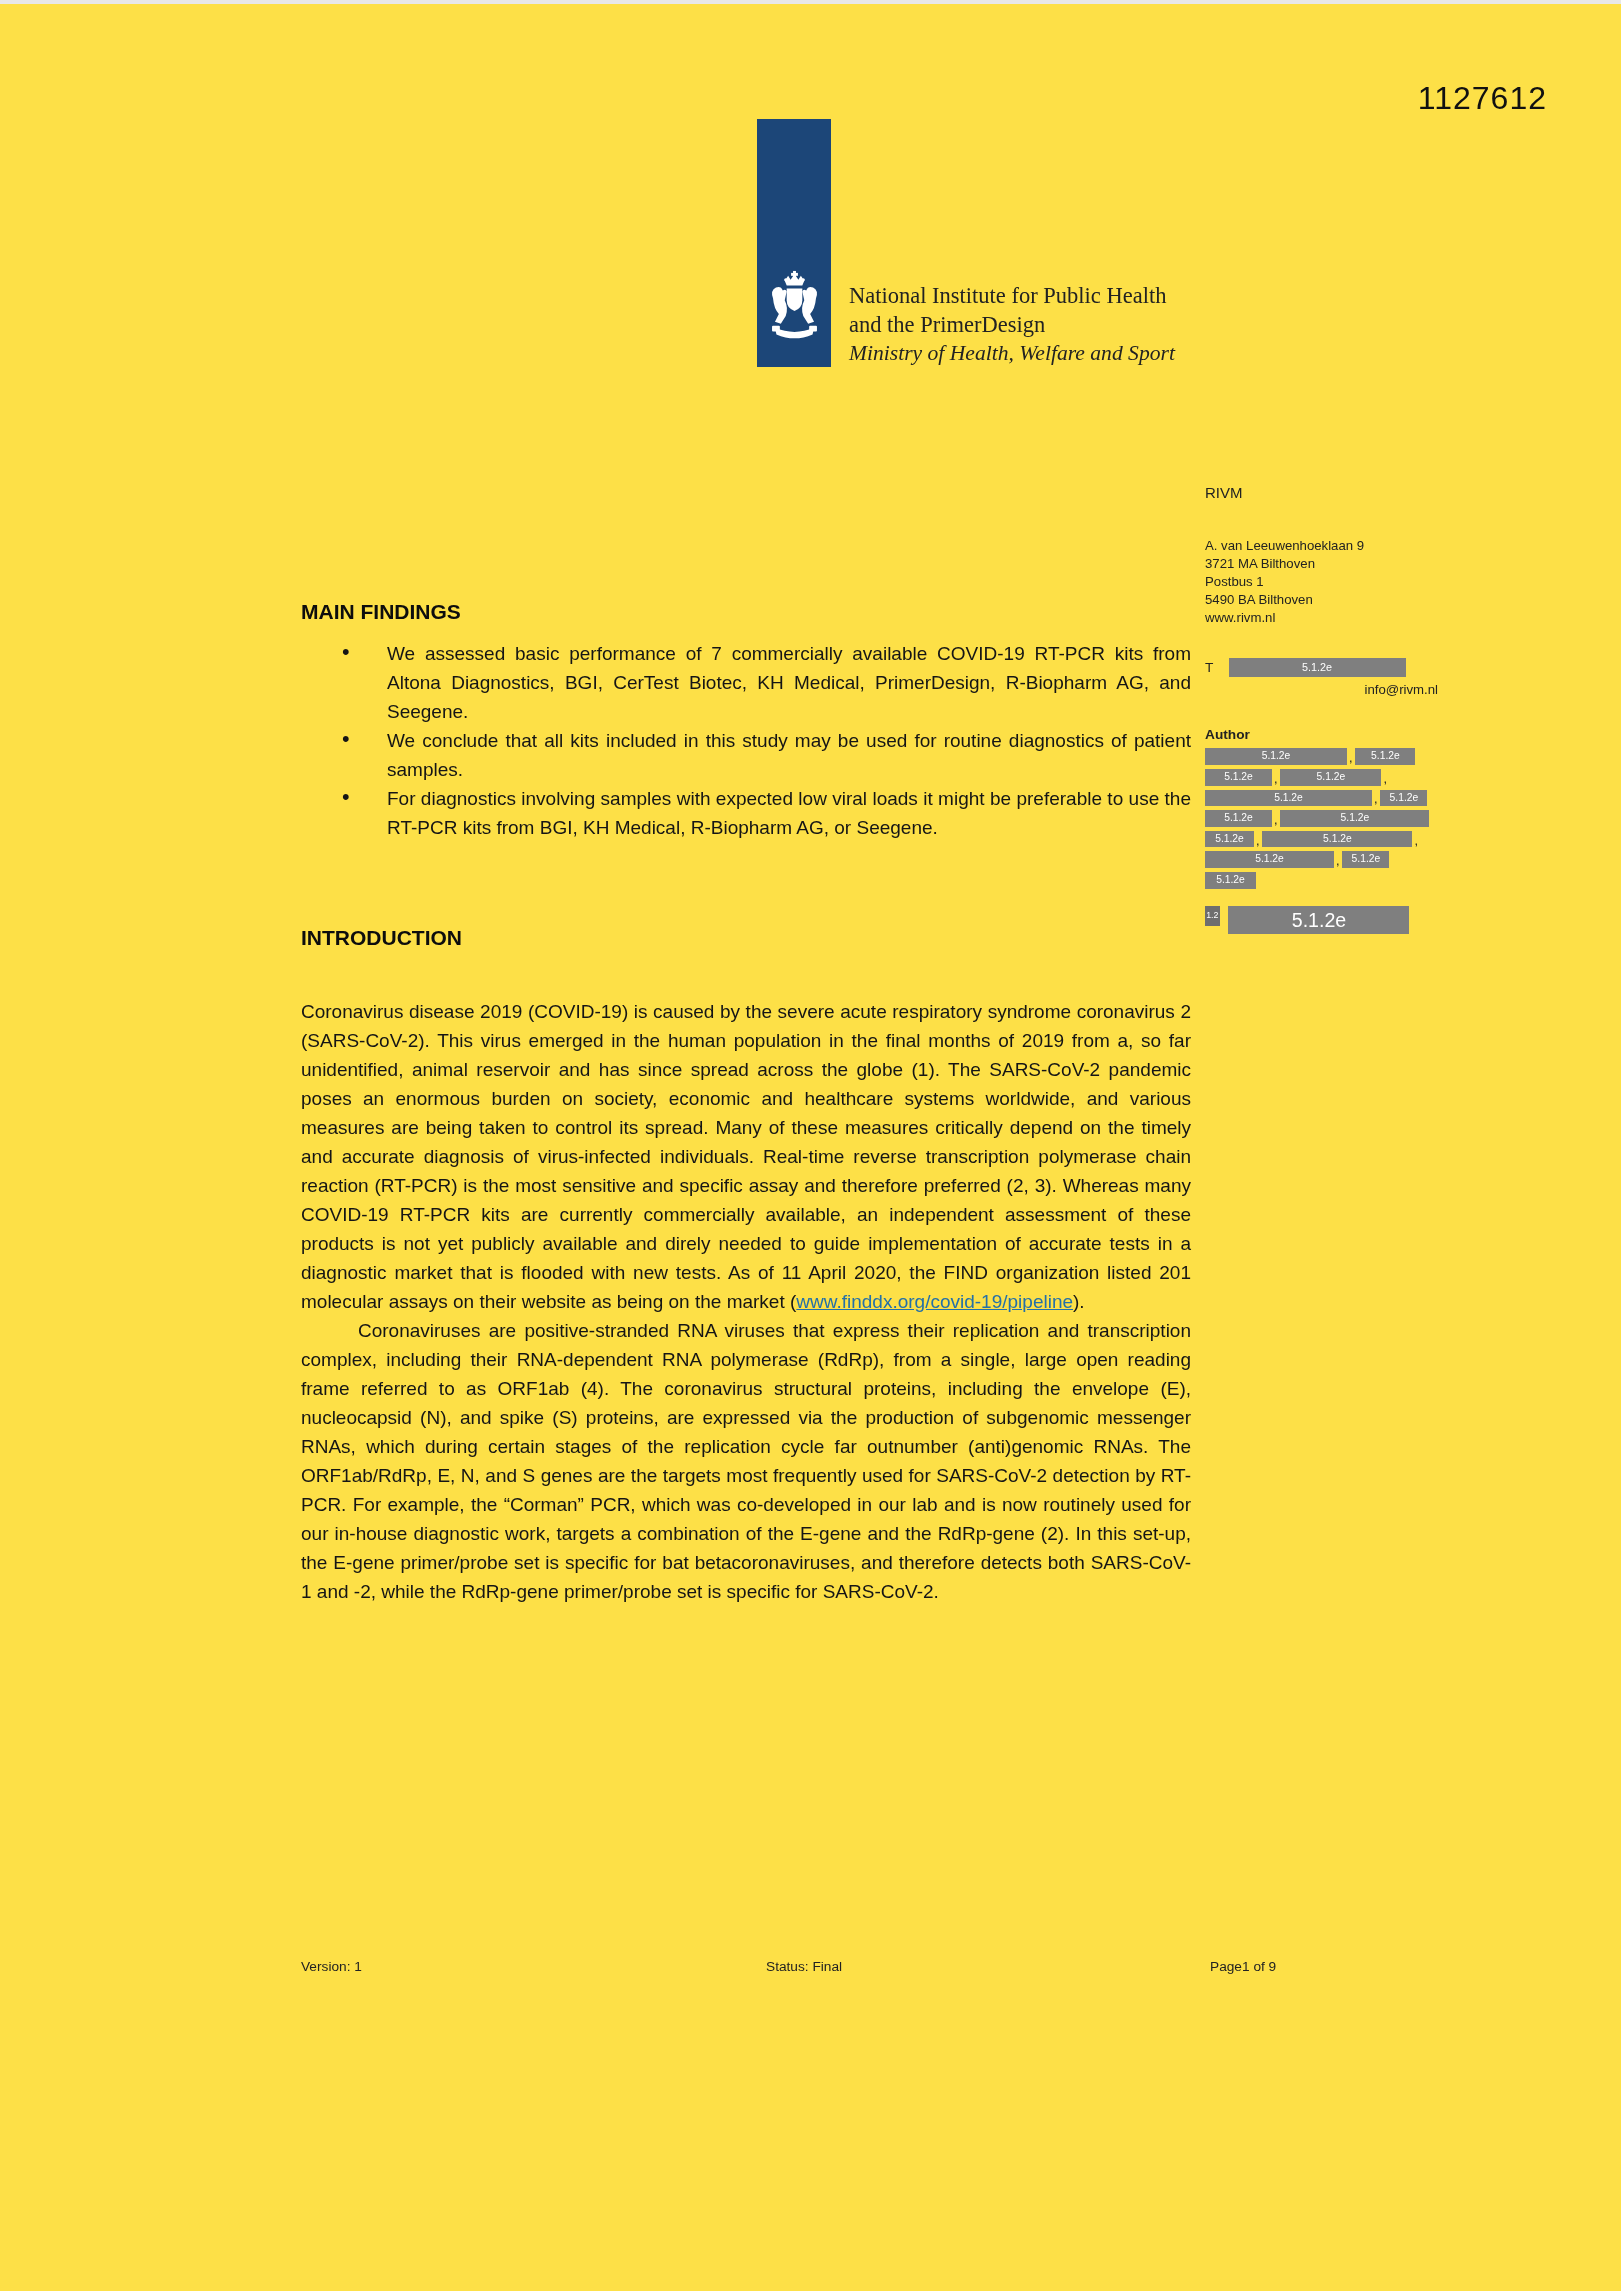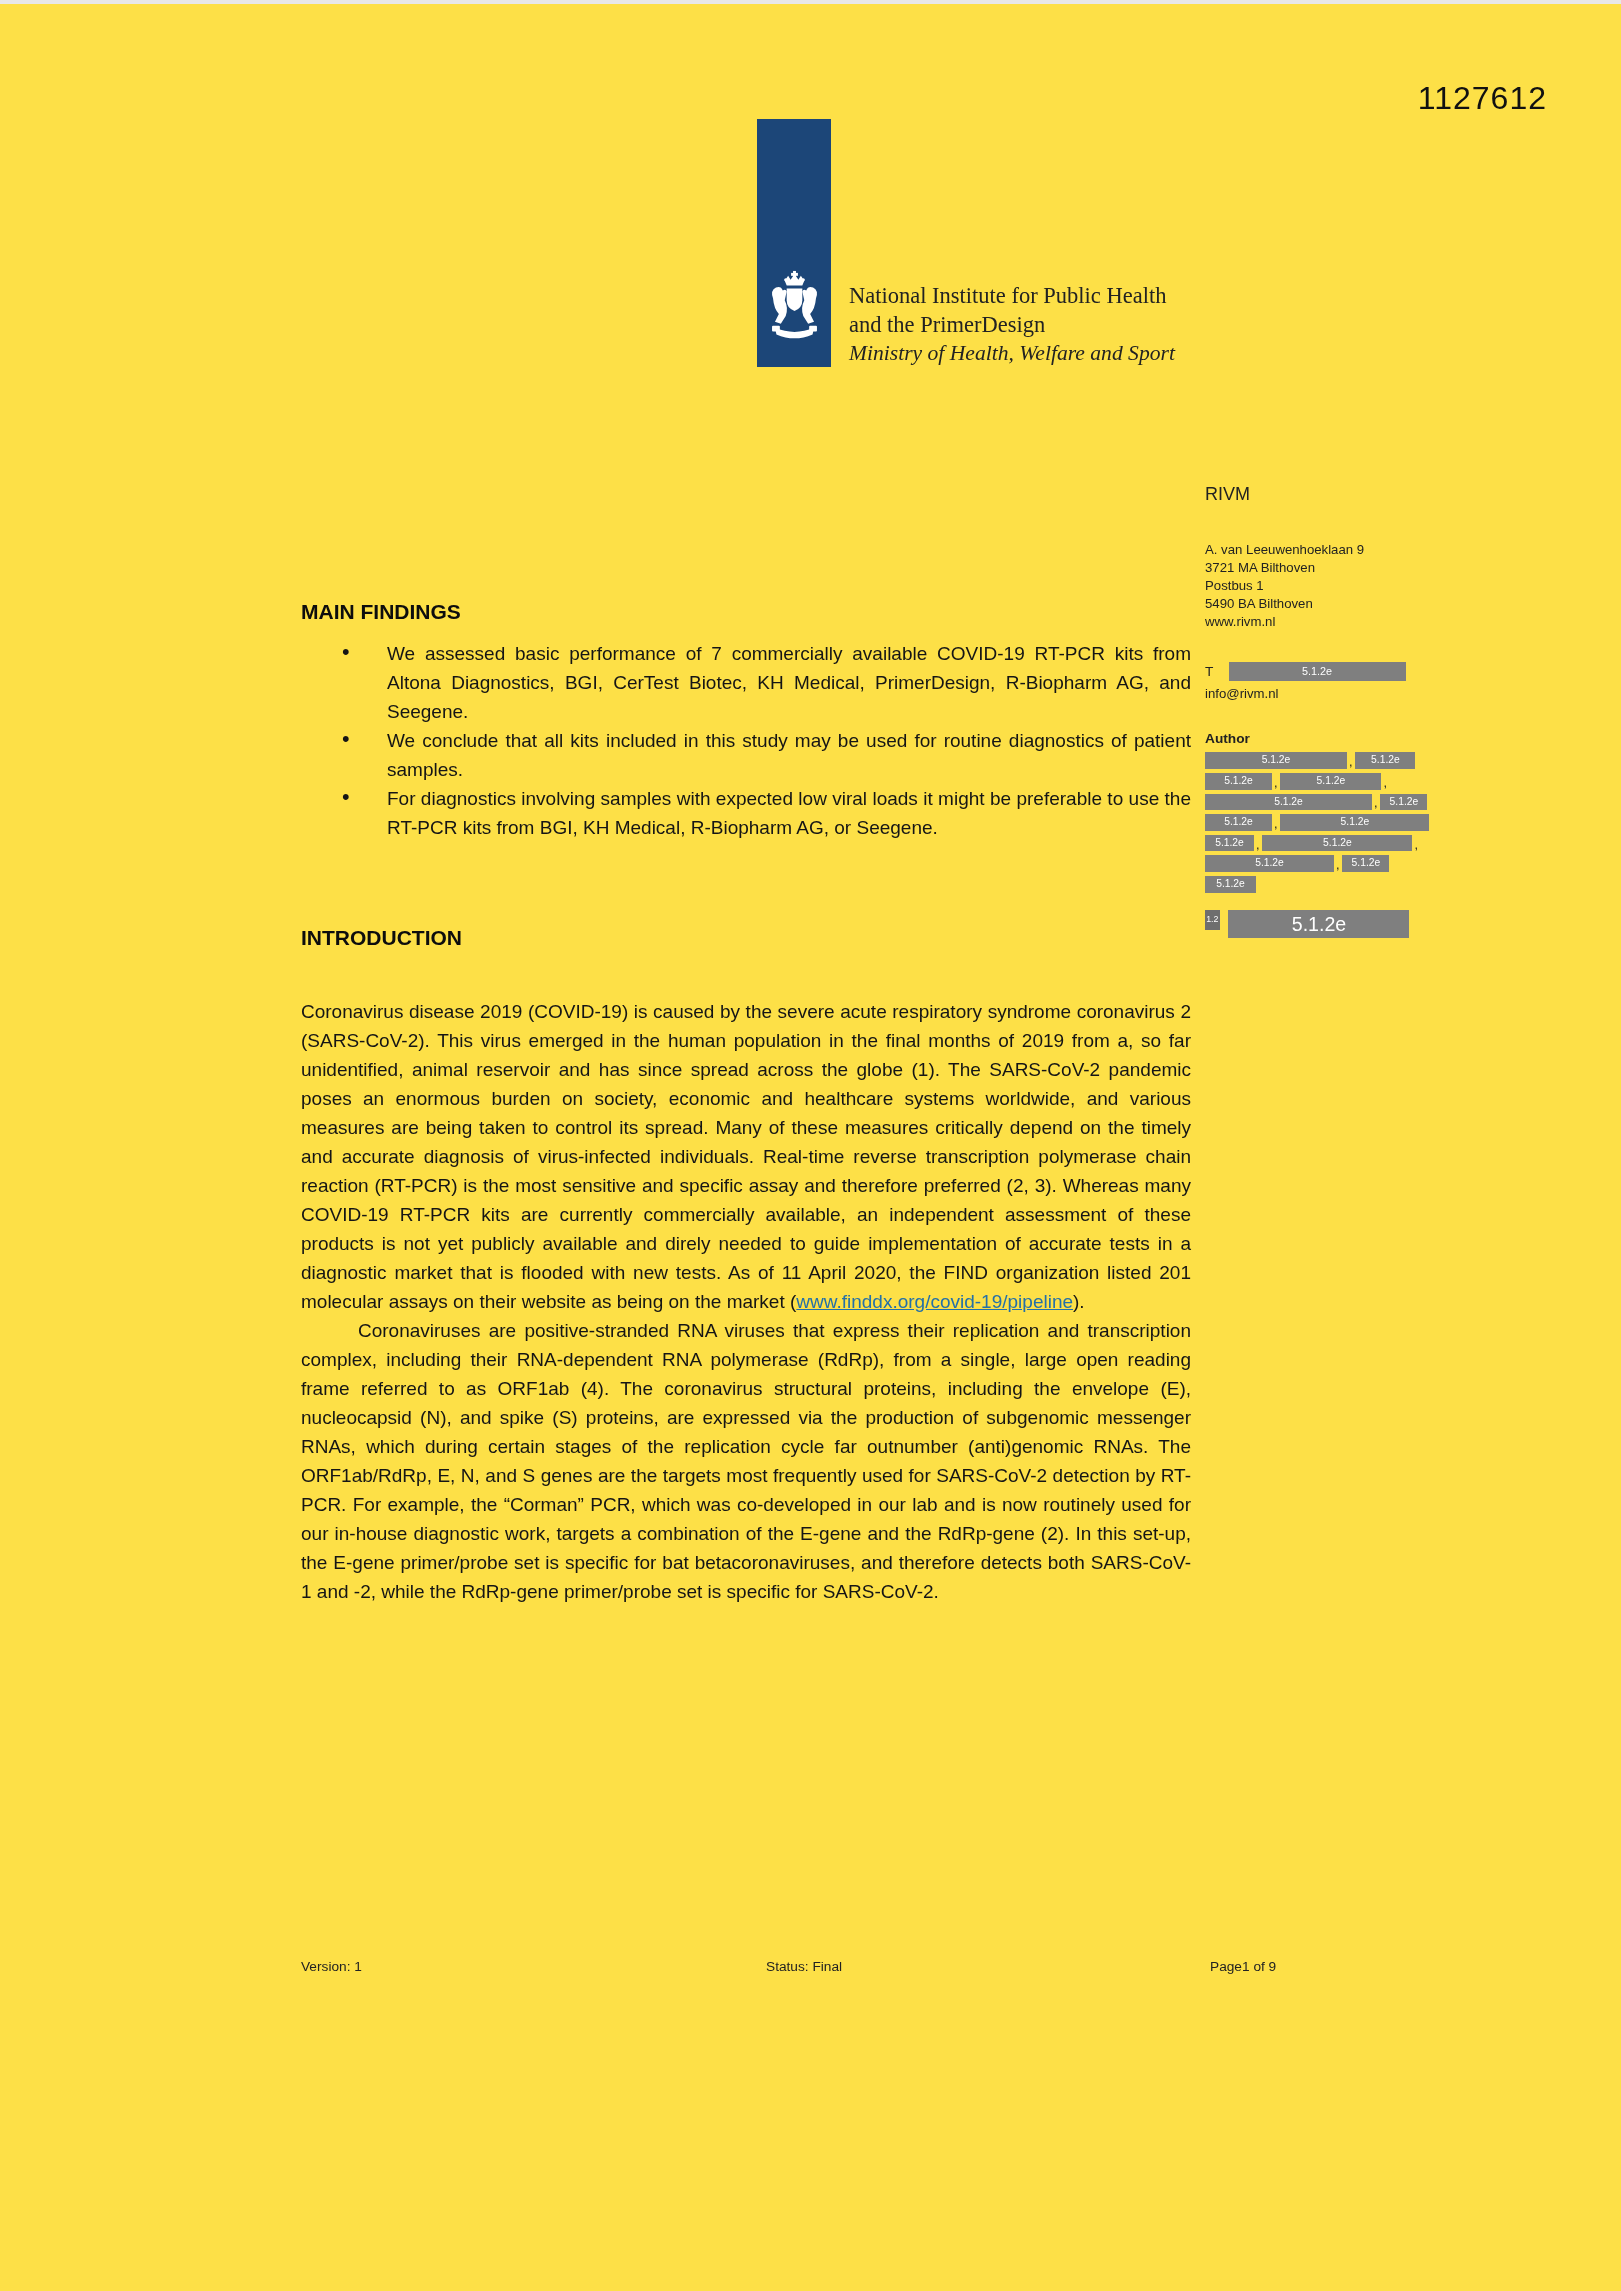--- a/index.html
+++ b/index.html
@@ -62,31 +62,31 @@
   .intro-body {
     position:absolute; left:301px; top:993px; width:890px;
     font-size:19px; line-height:29px; text-align:justify; color:#151515;
   }
   .intro-body p { margin:0; }
   .intro-body p.indented { text-indent:57px; }
   a.doc-link { color:#2470a8; text-decoration:underline; cursor:pointer; }
 
   
   .sidebar { position:absolute; left:1205px; top:480px; width:233px; font-size:13.2px; color:#222; }
-  .sidebar .org { margin-bottom:36px; font-size:18px; }
+  .sidebar .org { margin-bottom:36px; font-size:15px; }
   .sidebar .address div { line-height:18px; }
   .phone-row { margin-top:31px; display:flex; align-items:center; }
   .phone-row .phone-label { width:23.5px; font-size:13.7px; }
   .redact-box {
     display:inline-block; background:#7f7f7f; color:#ffffff;
     text-align:center; overflow:hidden; white-space:nowrap;
     font-size:10.3px; height:16.7px; line-height:16.7px; vertical-align:middle;
   }
   .phone-redact { width:177px; height:18.6px; line-height:18.6px; font-size:10.8px; }
-  .email { margin-top:3.9px; line-height:19.6px; }
+  .email { margin-top:3.9px; line-height:19.6px;text-align:right; }
   .author-heading { margin-top:27.4px; font-weight:bold; font-size:13.7px; margin-bottom:5.9px; }
   .author-rows .author-row { display:flex; align-items:flex-end; margin-bottom:3.9px; }
   .author-comma { font-size:12.7px; line-height:11.8px; margin:0 2.9px 0 2px; }
   .big-redact-row { margin-top:17.6px; display:flex; }
   .tiny-redact { width:14.7px; height:19.6px; line-height:19.6px; font-size:8.8px; background:#6e6e6e; margin-right:8.8px; }
   .big-redact { width:181px; height:28px; line-height:28px; font-size:19.6px; }
 
   
   .footer { position:absolute; top:1955px; left:0; width:1621px; font-size:13.7px; color:#222; }
   .footer .f-version { position:absolute; left:301px; }

